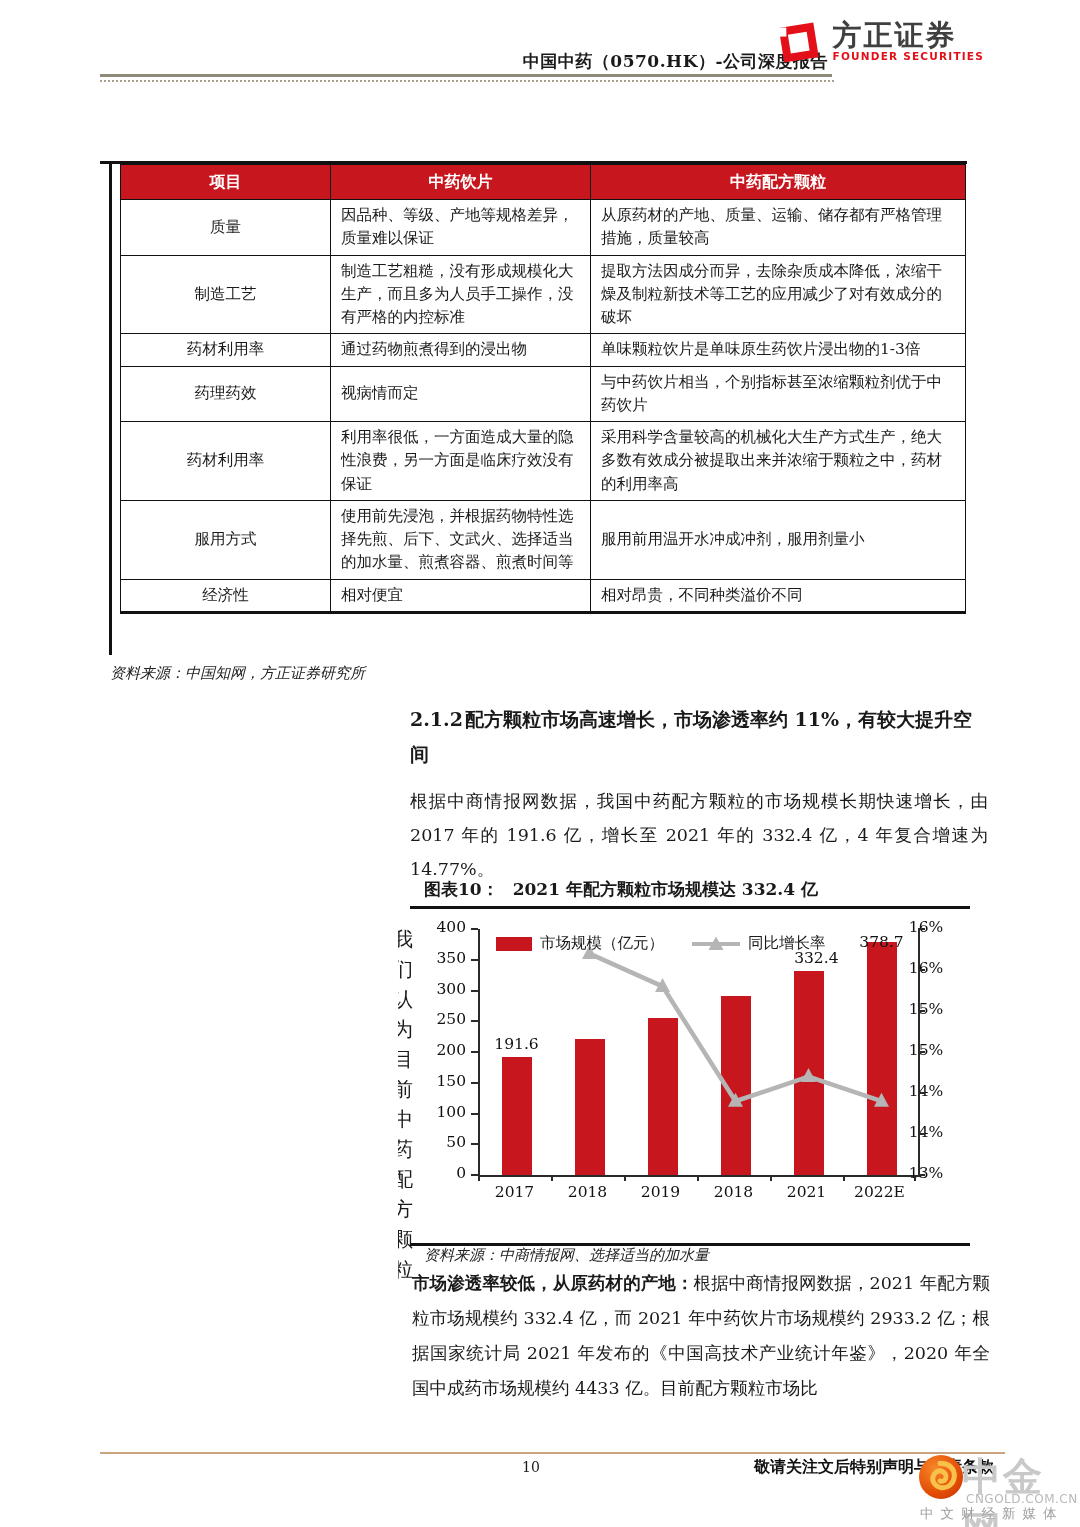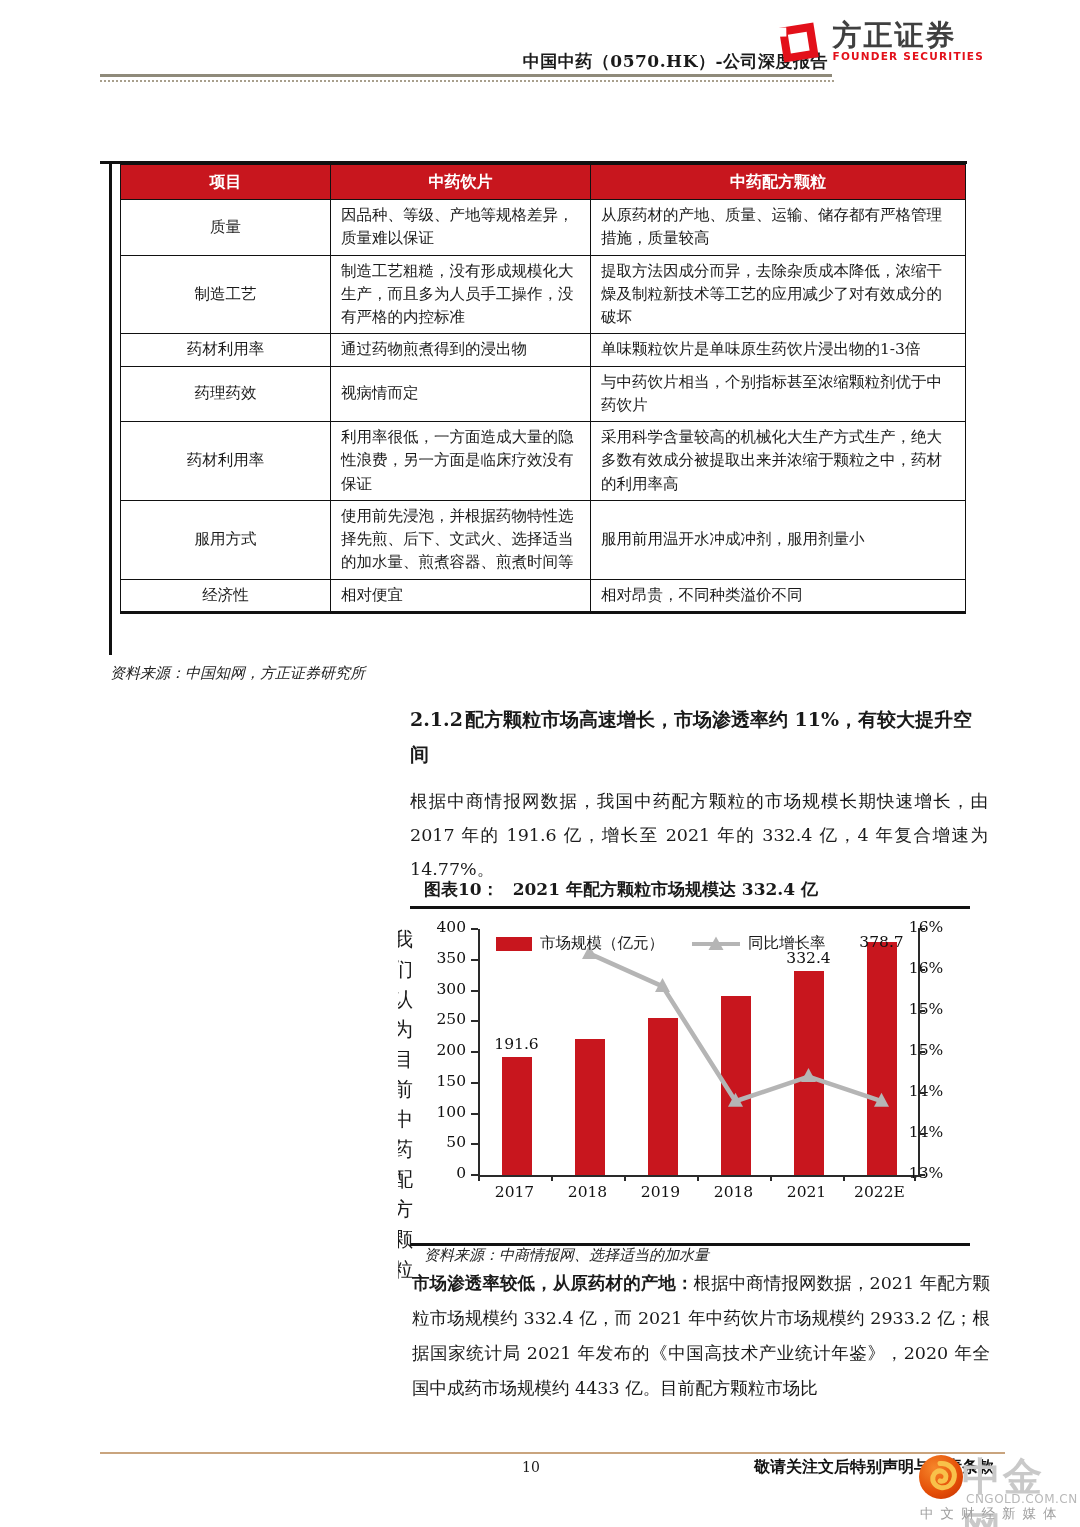--- a/index.html
+++ b/index.html
@@ -167,21 +167,21 @@
       </span>
     </div>
     <div class="plot">
         <div class="bar" style="left: 21.5px; height: 117.834px; background: rgb(200, 22, 30);"></div>
         <div class="bar" style="left: 94.5px; height: 136.284px; background: rgb(200, 22, 30);"></div>
         <div class="bar" style="left: 167.5px; height: 157.194px; background: rgb(200, 22, 30);"></div>
         <div class="bar" style="left: 240.5px; height: 179.026px; background: rgb(200, 22, 30);"></div>
         <div class="bar" style="left: 313.5px; height: 204.426px; background: rgb(200, 22, 30);"></div>
         <div class="bar" style="left: 386.5px; height: 232.9px; background: rgb(200, 22, 30);"></div>
         <div class="bar-label" style="left: 6.5px; top: 106.166px;">191.6</div>
-        <div class="bar-label" style="left: 298.5px; top: 19.574px;">332.4</div>
+        <div class="bar-label" style="left: 298.5px; top: 19.574px; text-align: right;">332.4</div>
         <div class="bar-label" style="left: 371.5px; top: 4px;">378.7</div>
         <svg width="438" height="246" style="position: absolute; left: 0px; top: 0px; overflow: visible;">
           <polyline points="109.5,24.600000000000048 182.5,57.399999999999935 255.5,172.2 328.5,147.60000000000008 401.5,172.2" fill="none" stroke="#b5b5b5" stroke-width="4.5"></polyline>
           <path d="M 109.5 16.100000000000048 L 102 30.100000000000048 L 117 30.100000000000048 Z" fill="#b5b5b5"></path>
           <path d="M 182.5 48.899999999999935 L 175 62.899999999999935 L 190 62.899999999999935 Z" fill="#b5b5b5"></path>
           <path d="M 255.5 163.7 L 248 177.7 L 263 177.7 Z" fill="#b5b5b5"></path>
           <path d="M 328.5 139.10000000000008 L 321 153.10000000000008 L 336 153.10000000000008 Z" fill="#b5b5b5"></path>
           <path d="M 401.5 163.7 L 394 177.7 L 409 177.7 Z" fill="#b5b5b5"></path>
         </svg>
       </div>

